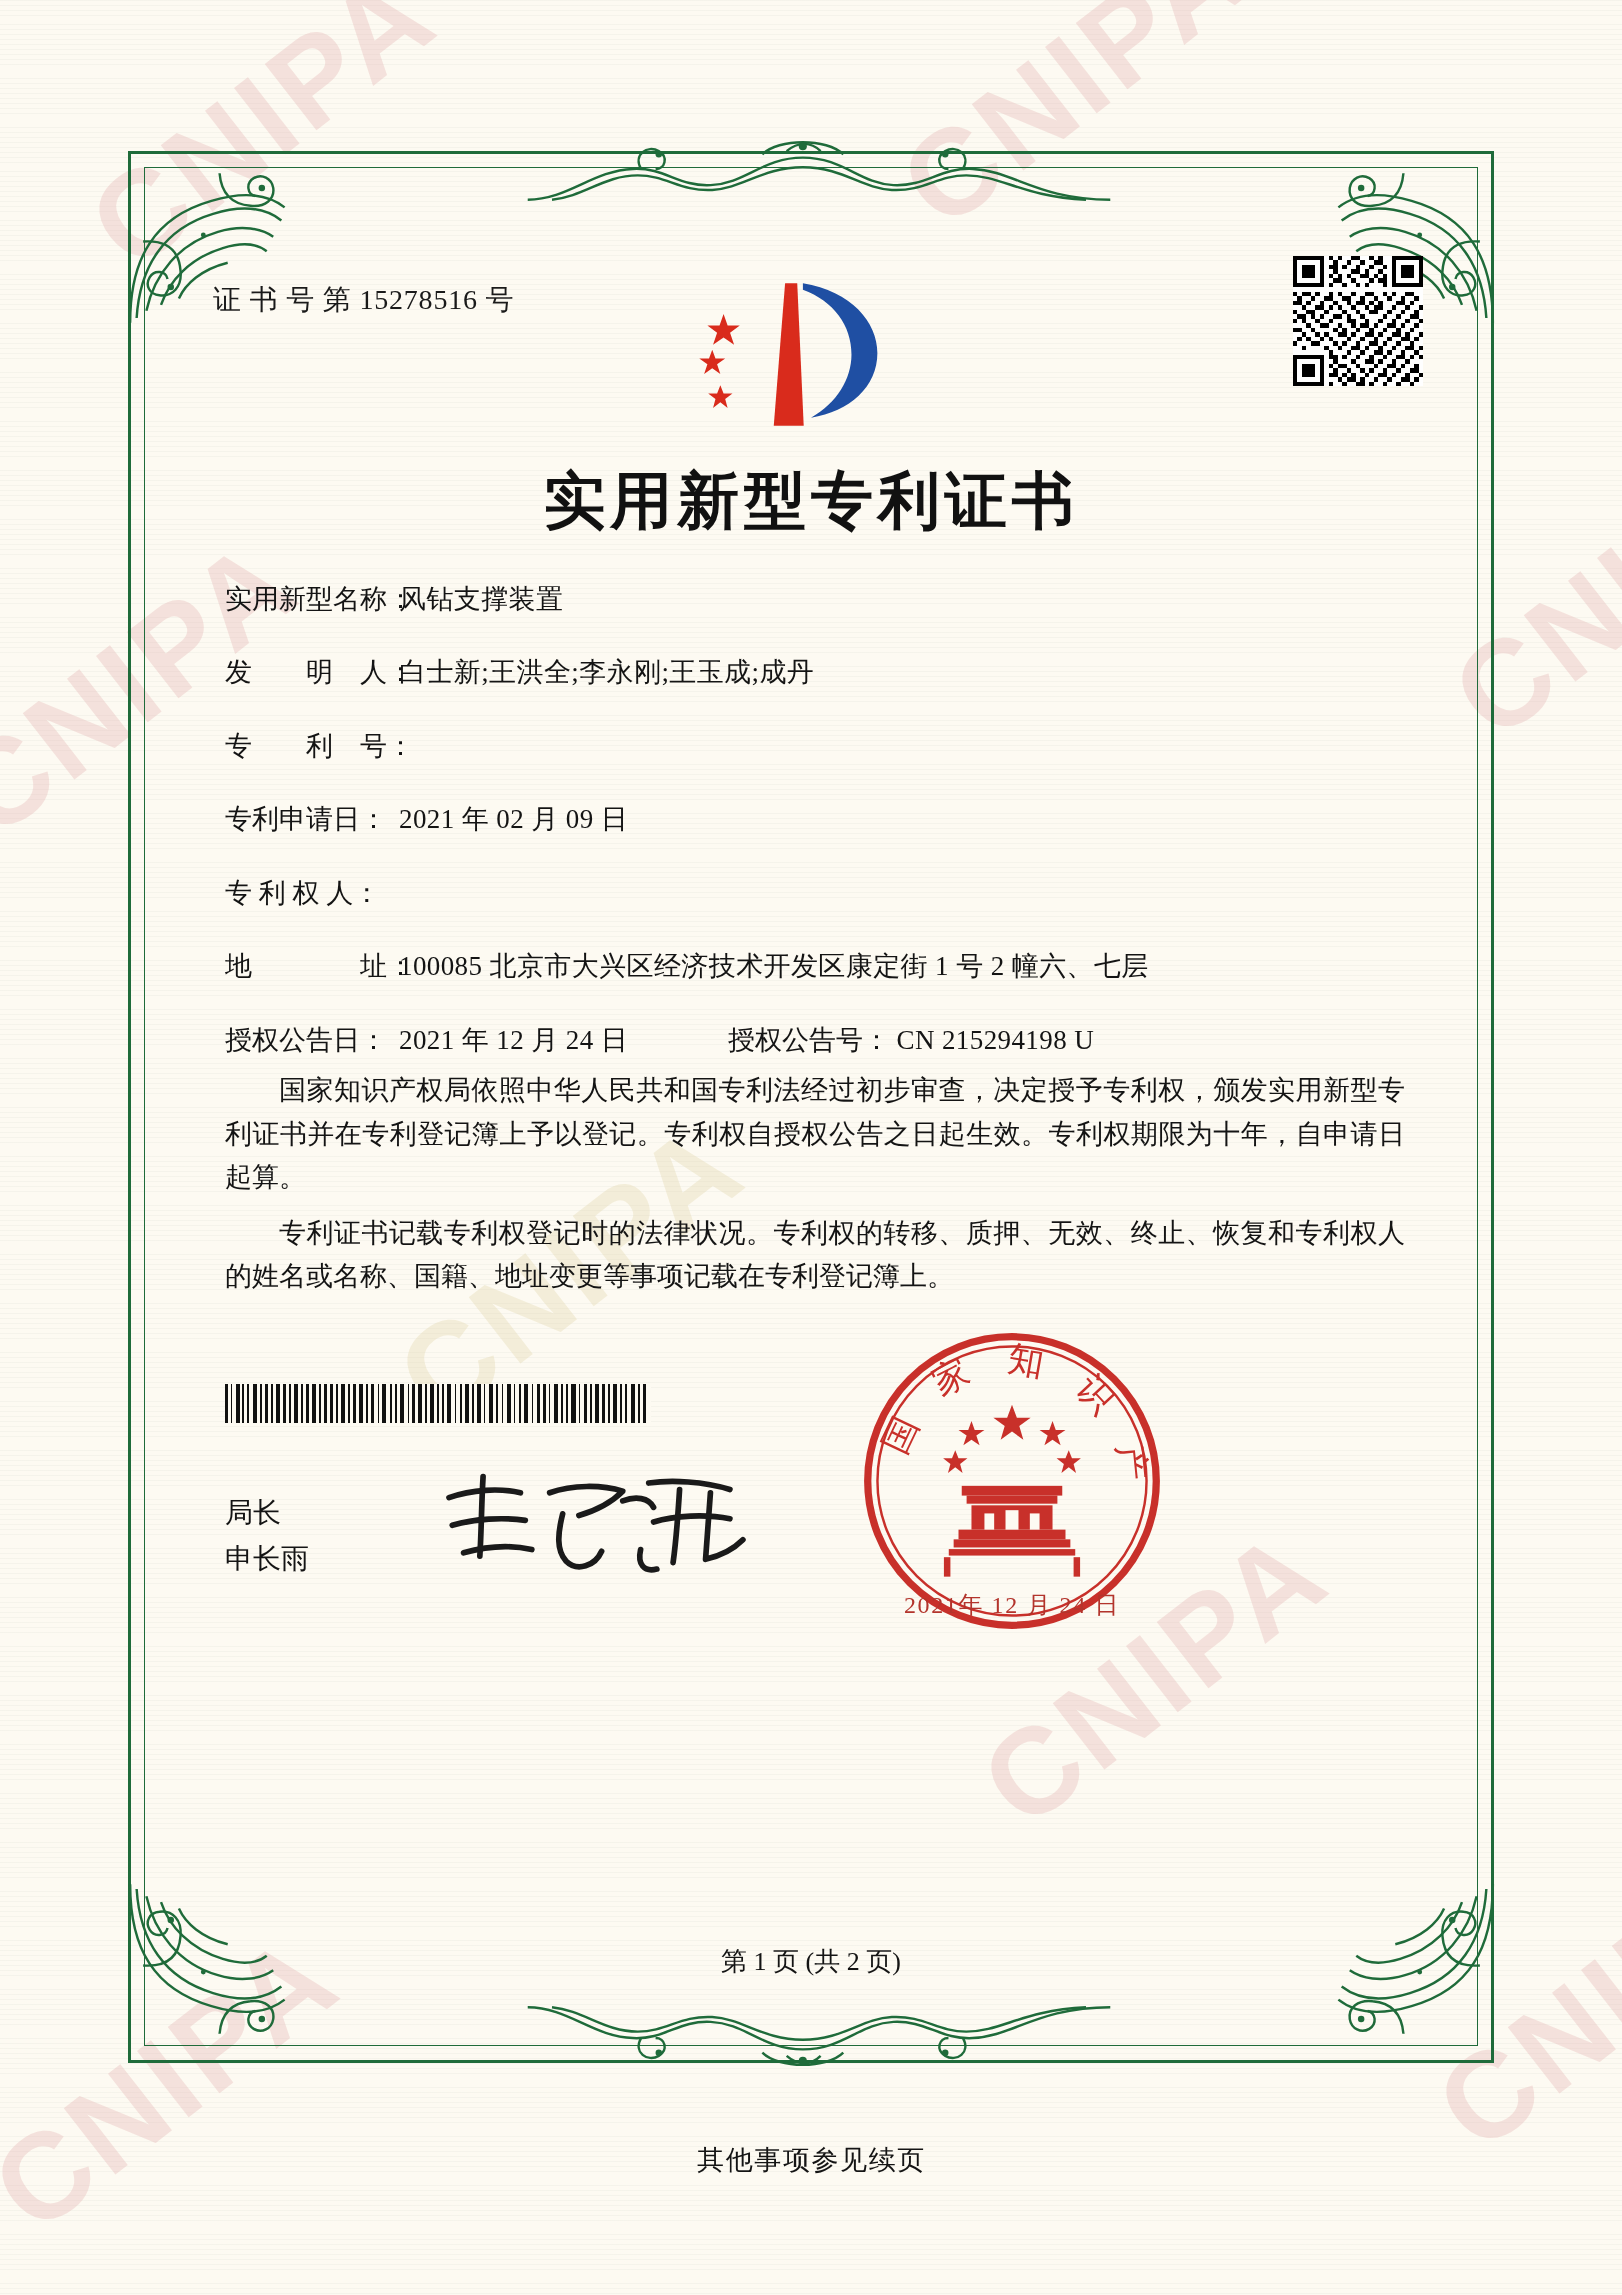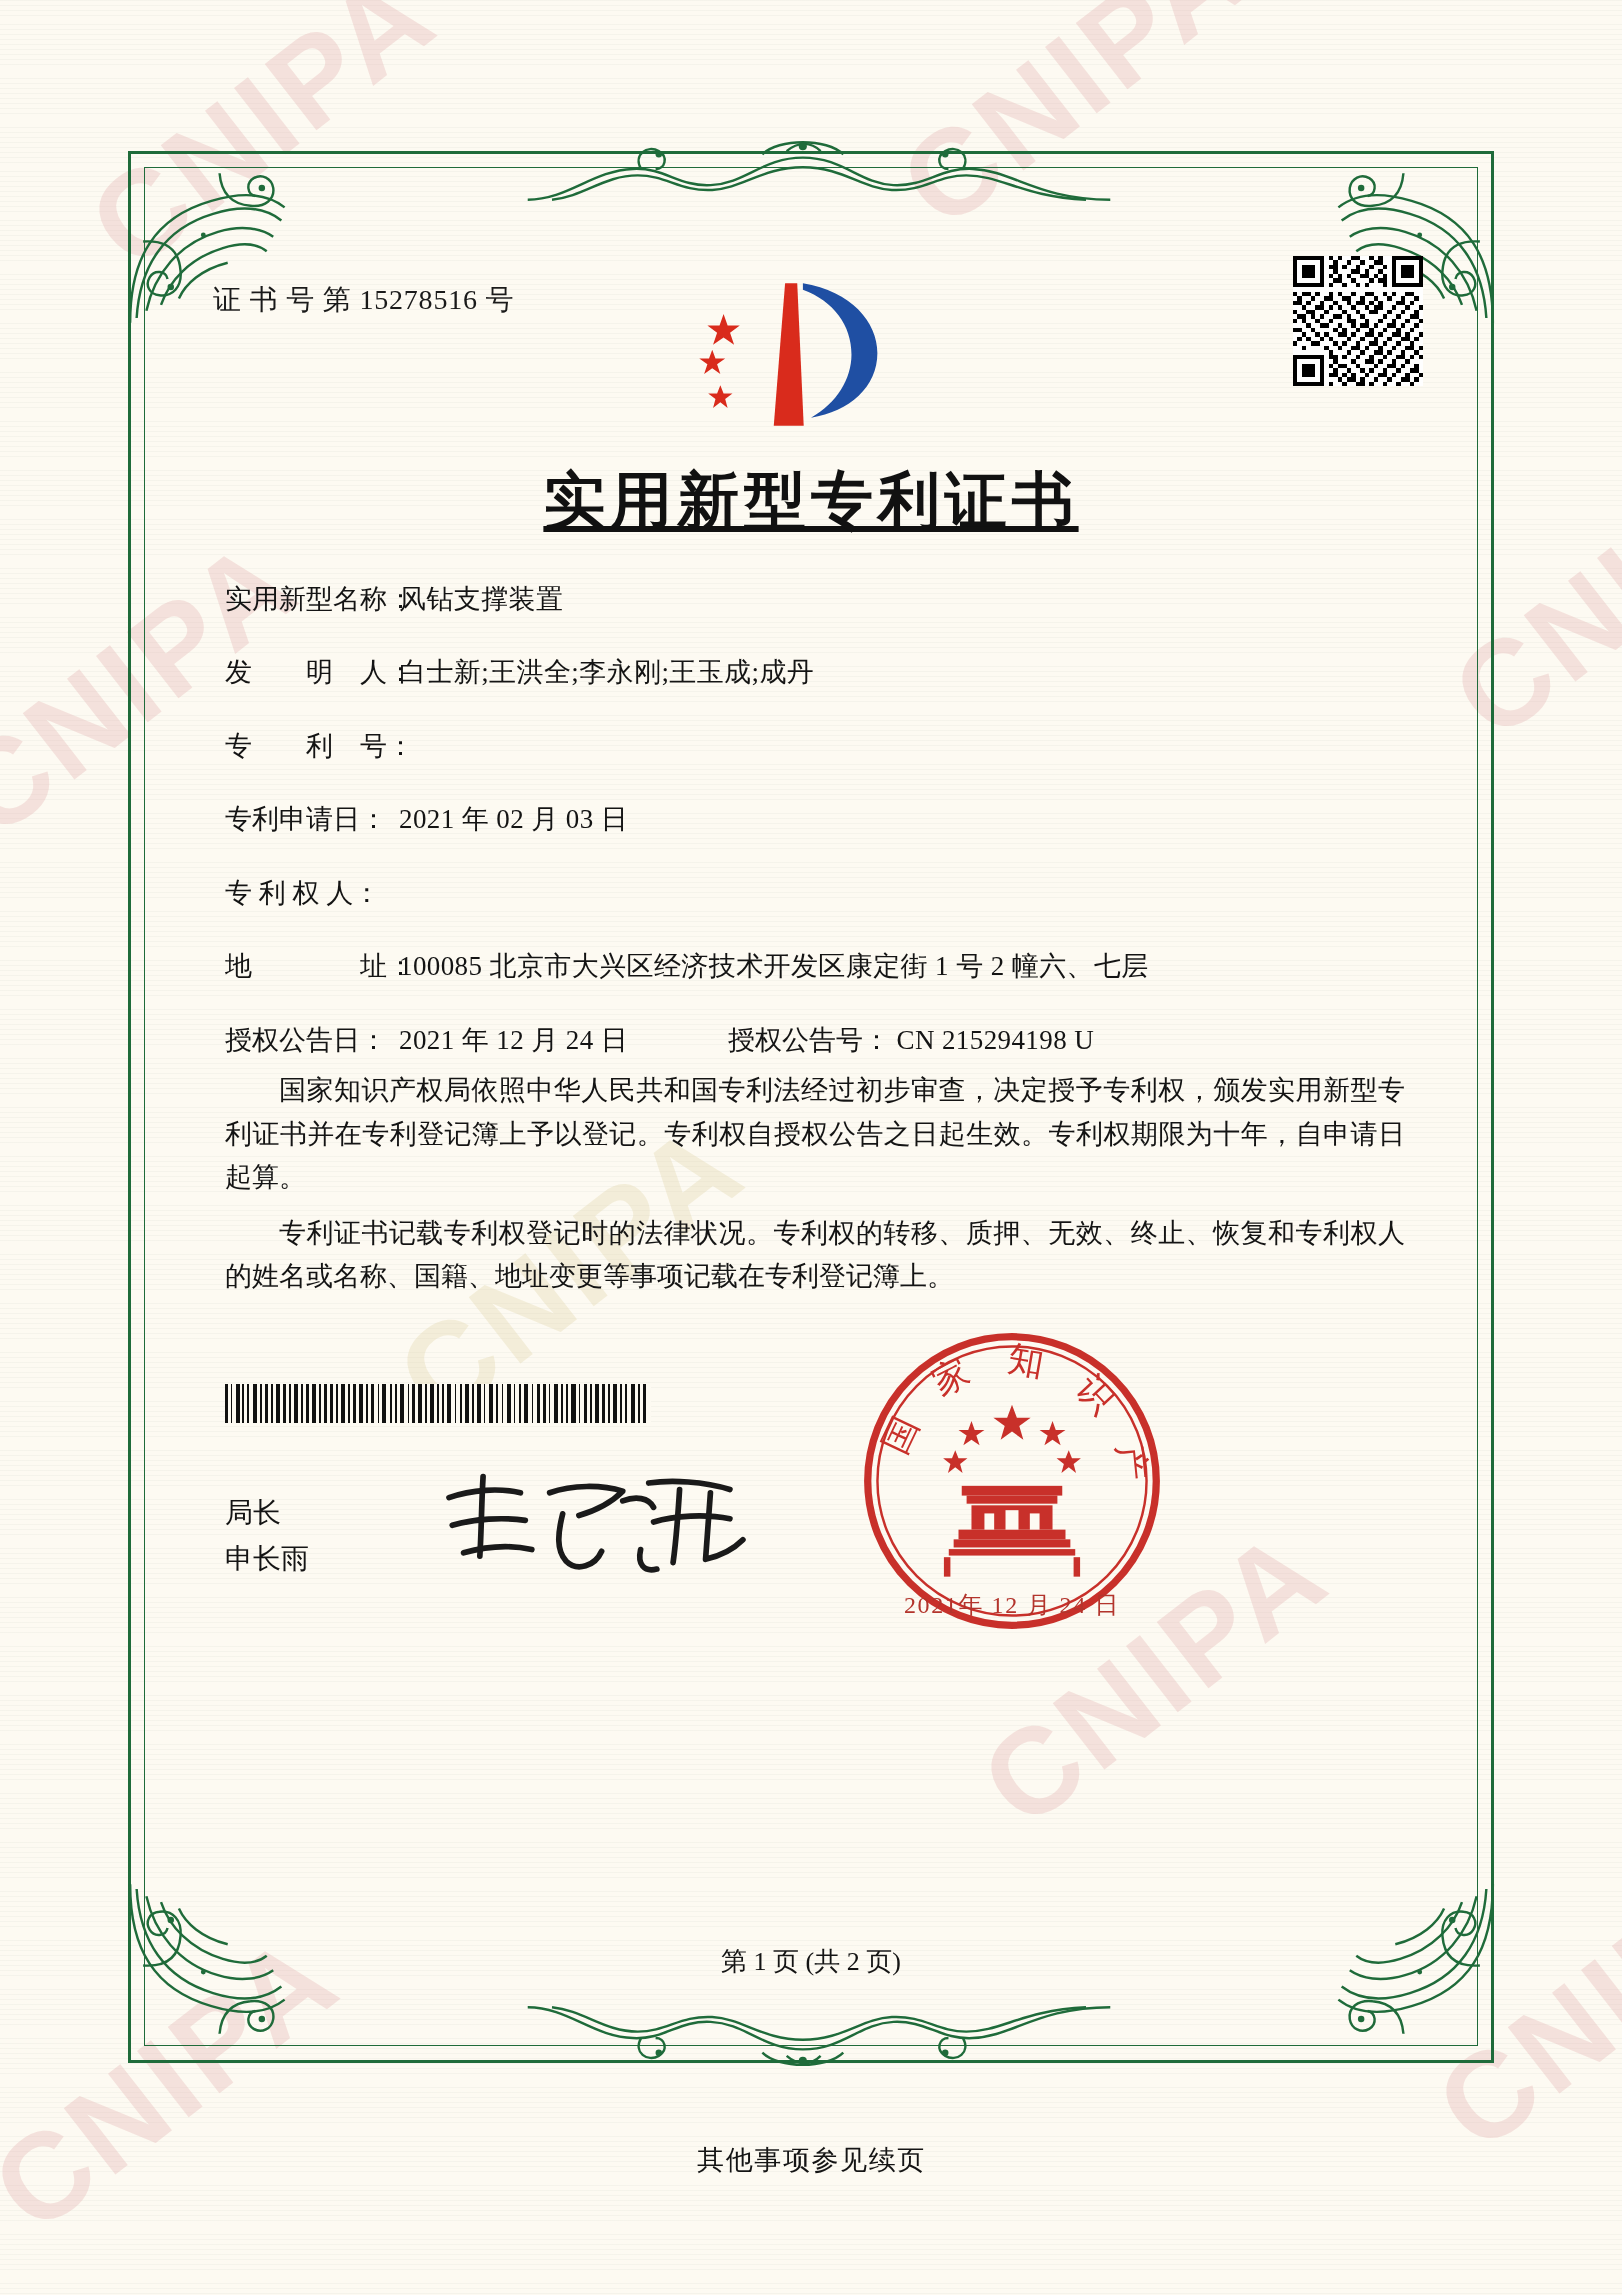--- a/index.html
+++ b/index.html
@@ -137,21 +137,20 @@
     position: absolute;
     left: 0;
     right: 0;
     top: 292px;
     text-align: center;
     font-size: 62px;
     font-weight: bold;
     letter-spacing: 4.9px;
     color: #111;
     font-family: "Liberation Serif", "DejaVu Serif", serif;
-    text-decoration: underline;
   }
 
   .fields {
     position: absolute;
     left: 81px;
     right: 65px;
     top: 414px;
     font-size: 27px;
     color: #141414;
     line-height: 1.35;
@@ -670,21 +669,21 @@
         <div class="field-label">发　　明　人：</div>
         <div class="field-value">白士新;王洪全;李永刚;王玉成;成丹</div>
       </div>
 
       <div class="field-row">
         <div class="field-label">专　　利　号：</div>
       </div>
 
       <div class="field-row">
         <div class="field-label">专利申请日：</div>
-        <div class="field-value">2021 年 02 月 03 日</div>
+        <div class="field-value">2021 年 02 月 09 日</div>
       </div>
 
       <div class="field-row">
         <div class="field-label">专 利 权 人：</div>
       </div>
 
       <div class="field-row">
         <div class="field-label">地　　　　址：</div>
         <div class="field-value">100085 北京市大兴区经济技术开发区康定街 1 号 2 幢六、七层</div>
       </div>

